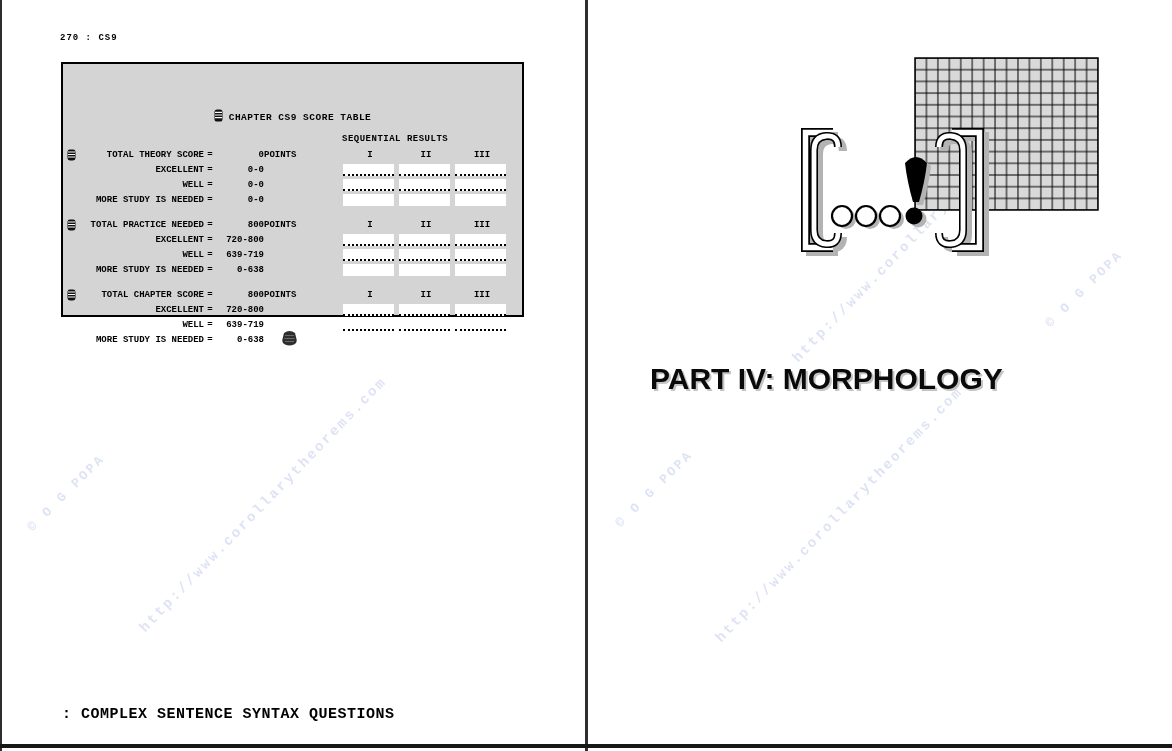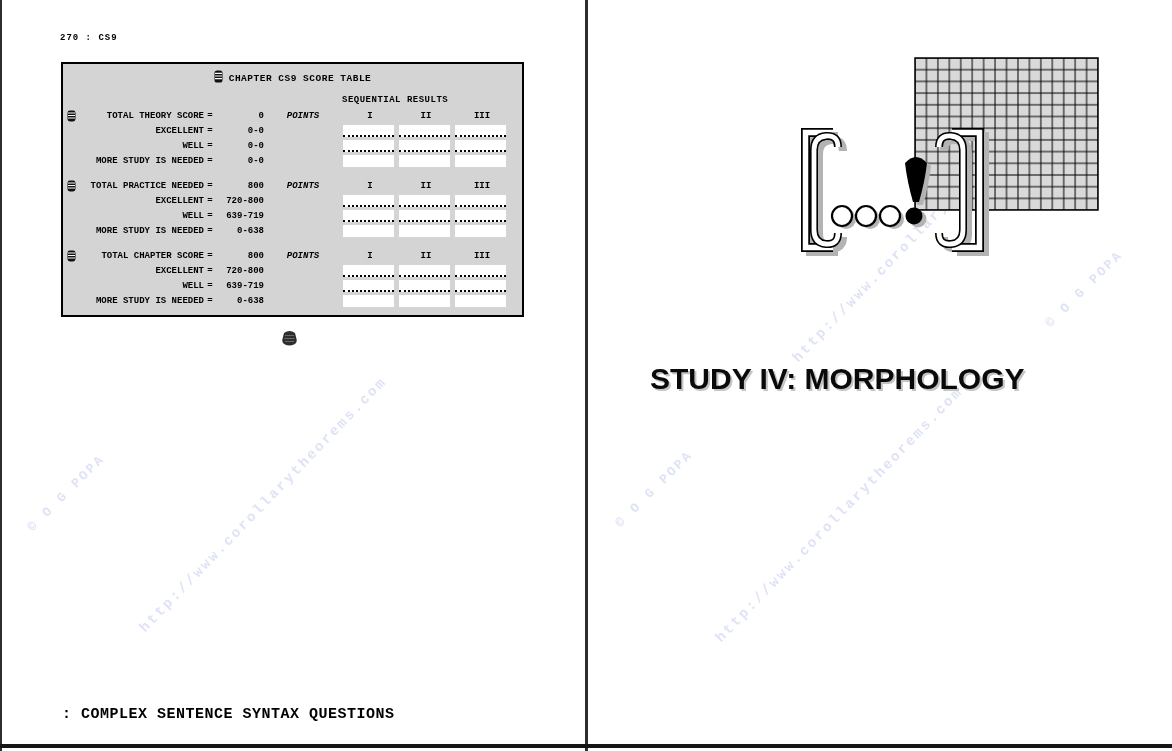--- a/index.html
+++ b/index.html
@@ -38,29 +38,29 @@
     font-family:"Liberation Mono","DejaVu Sans Mono",monospace;
     font-size:15px;font-weight:bold;color:#000;letter-spacing:0.5px;
   }
 
   .score-table{
     position:absolute;left:61px;top:62px;width:463px;height:255px;z-index:2;
     background:#d4d4d4;border:2px solid #000;box-sizing:border-box;
     font-family:"Liberation Mono","DejaVu Sans Mono",monospace;
     font-weight:bold;font-size:9px;color:#000;
   }
-  .st-title{height:28px;display:flex;align-items:center;justify-content:center;gap:6px;font-size:9.5px;letter-spacing:0.5px;}
+  .st-title{height:28px;display:flex;align-items:center;justify-content:center;gap:6px;font-size:9.5px;letter-spacing:0.5px;margin-top:39px;}
   .trow{display:grid;grid-template-columns:17px 124px 12px 48px 78px 56px 56px 56px;height:15px;align-items:center;}
   .seqrow{height:16px;}
   .seqrow .seqlabel{grid-column:6/9;text-align:left;letter-spacing:0.5px;}
   .c-icon{padding-left:4px;display:flex;align-items:center;}
   .c-label{text-align:right;white-space:nowrap;}
   .c-eq{text-align:center;}
   .c-val{text-align:right;}
-  .c-points{text-align:center;font-style:italic;}
+  .c-points{}
   .c-colh{text-align:center;}
   .cbox{height:12px;background:#fff;margin:0 4px 0 1px;box-sizing:border-box;align-self:center;}
   .cbox.dotted{border-bottom:2px dotted #000;}
   .sec + .sec{margin-top:10px;}
 
   .stamp{position:absolute;left:280px;top:330px;z-index:2;}
 
   
   .emblem{position:absolute;left:788px;top:48px;z-index:2;}
   .part-heading{
@@ -305,20 +305,20 @@
       </g>
 
       <g fill="#000">
         <path d="M117 115 Q128 103 139 115 Q137 133 131 154 L125 154 Q119 133 117 115 Z"></path>
         <circle cx="126" cy="168" r="8.5"></circle>
       </g>
     </svg>
   </div>
 
   <div class="part-heading">
-    <div>STUDY IV: MORPHOLOGY</div>
+    <div>PART IV: MORPHOLOGY</div>
   </div>
 
   <div class="page-divider"></div>
   <div class="edge-left"></div>
   <div class="edge-bottom"></div>
 
 </div>
 
 </body></html>

